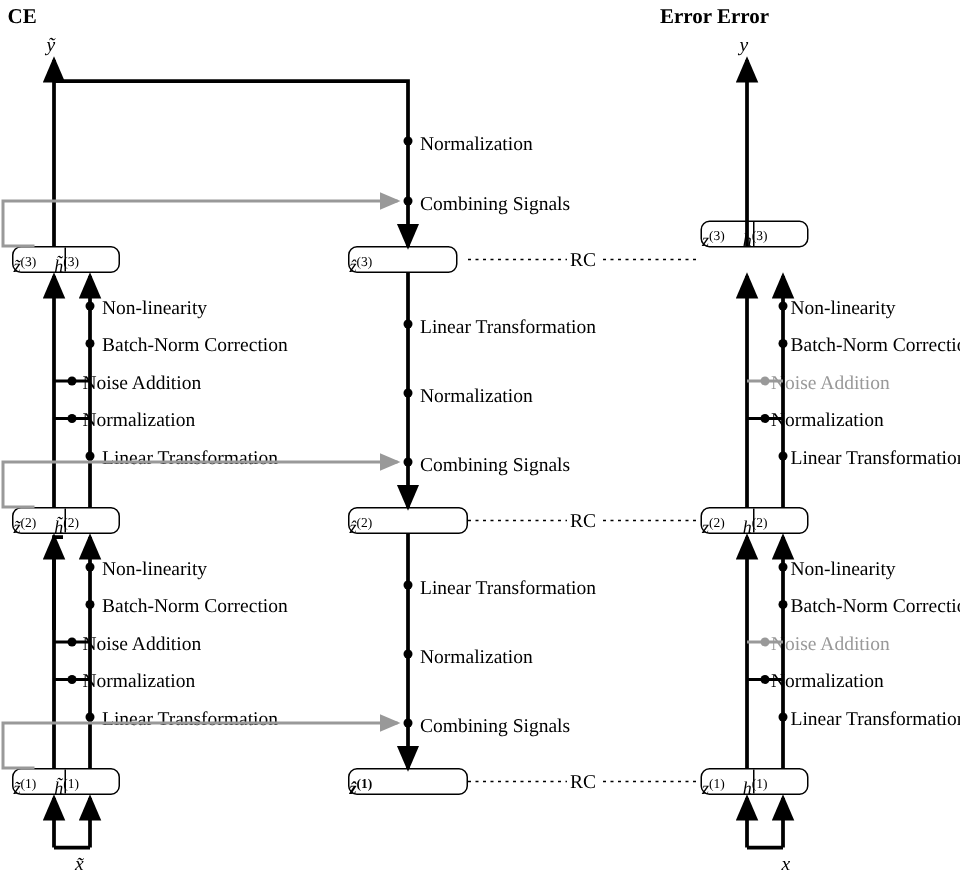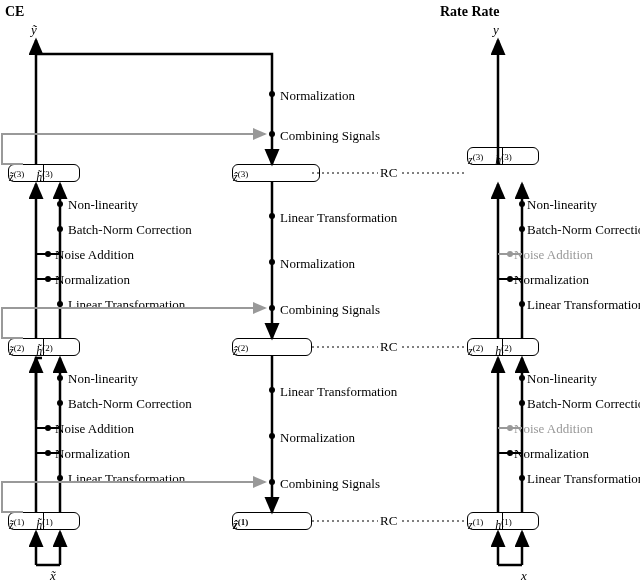--- a/index.html
+++ b/index.html
@@ -44,35 +44,35 @@
   .title {
     position: absolute;
     font-size: 14px;
     font-weight: bold;
   }
 </style>
 </head>
 <body>
 
 <div class="title" style="left:5px; top:4px;">CE</div>
-<div class="title" style="left:440px; top:4px;">Rate Rate</div>
+<div class="title" style="left:440px; top:4px;">Error Error</div>
 
 <div class="lbl italic" style="left:31px; top:22px;">ỹ</div>
 <div class="lbl italic" style="left:493px; top:22px;">y</div>
 
 <div class="lbl italic" style="left:50px; top:568px;">x̃</div>
 <div class="lbl italic" style="left:521px; top:568px;">x</div>
 
 <div class="node" style="left:8px; top:164px; width:72px;">
   <span class="divider" style="left:34px;"></span>
   <span><span>z̃</span><span class="sup">(3)</span></span>
   &nbsp;&nbsp;
   <span><span>h̃</span><span class="sup">(3)</span></span>
 </div>
-<div class="node" style="left:232px; top:164px; width:88px;">
+<div class="node" style="left:232px; top:164px; width:73px;">
   <span><span>ẑ</span><span class="sup">(3)</span></span>
 </div>
 <div class="node" style="left:467px; top:147px; width:72px;">
   <span class="divider" style="left:34px;"></span>
   <span><span>z</span><span class="sup">(3)</span></span>
   &nbsp;&nbsp;
   <span><span>h</span><span class="sup">(3)</span></span>
 </div>
 
 <div class="node" style="left:8px; top:338px; width:72px;">

